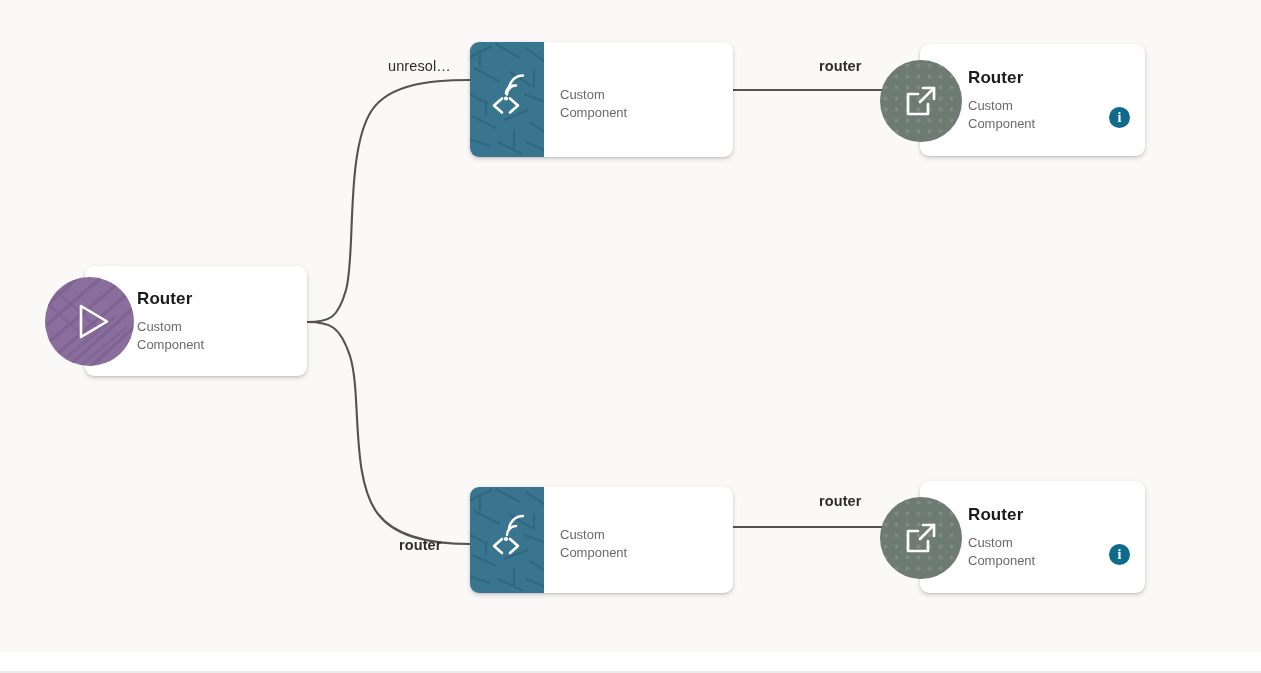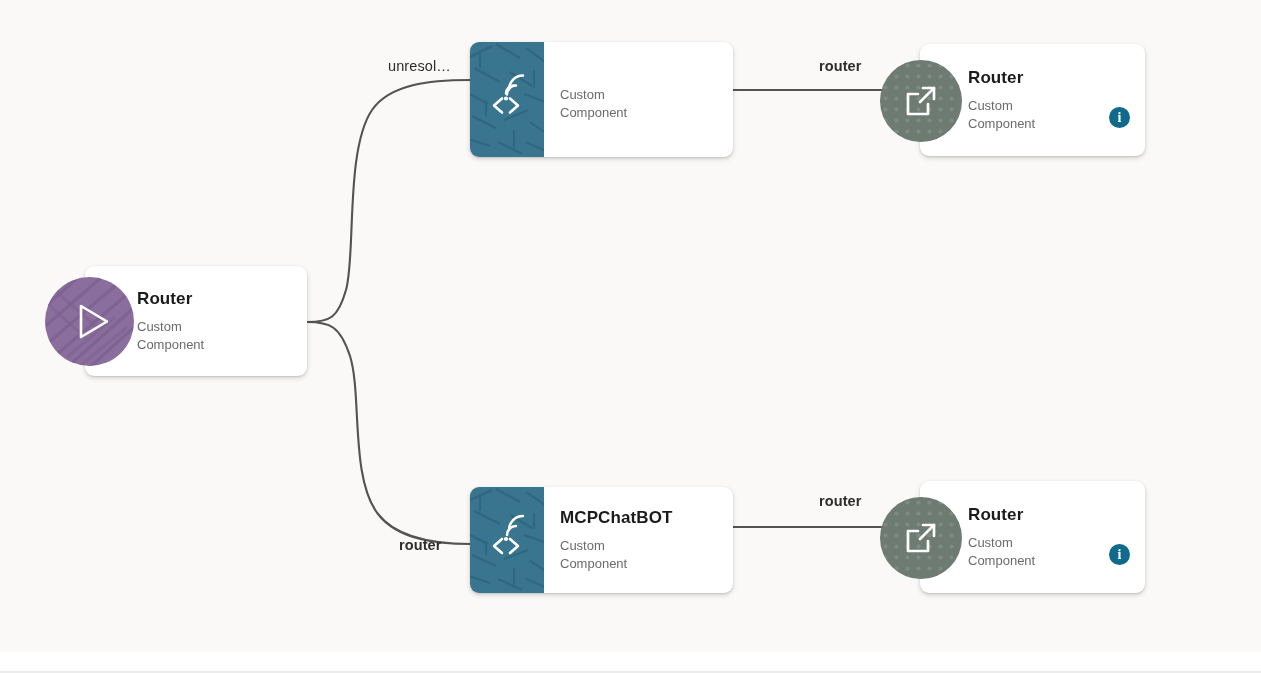--- a/index.html
+++ b/index.html
@@ -286,21 +286,20 @@
           </g>
           <g fill="none" stroke="#ffffff" stroke-width="2.5" stroke-linecap="round">
             <path d="M 0,-5 A 9,9 0 0 1 9,-14"></path>
             <path d="M 2,-10 A 14,14 0 0 1 16,-24"></path>
           </g>
           <circle cx="-1" cy="-1" r="2.1" fill="#ffffff"></circle>
         </g>
       </svg>
     </div>
     <div class="node-text" style="left:90px; right:10px;">
-      <div class="node-title">MCPChatBOT</div>
       <div class="node-sub">
         <span>Custom</span><br>
         <span>Component</span>
       </div>
     </div>
   </div>
 
   <div class="node" style="left:920px; top:481px; width:225px; height:112px;">
     <div class="node-text" style="left:48px; right:34px;">
       <div class="node-title">Router</div>

